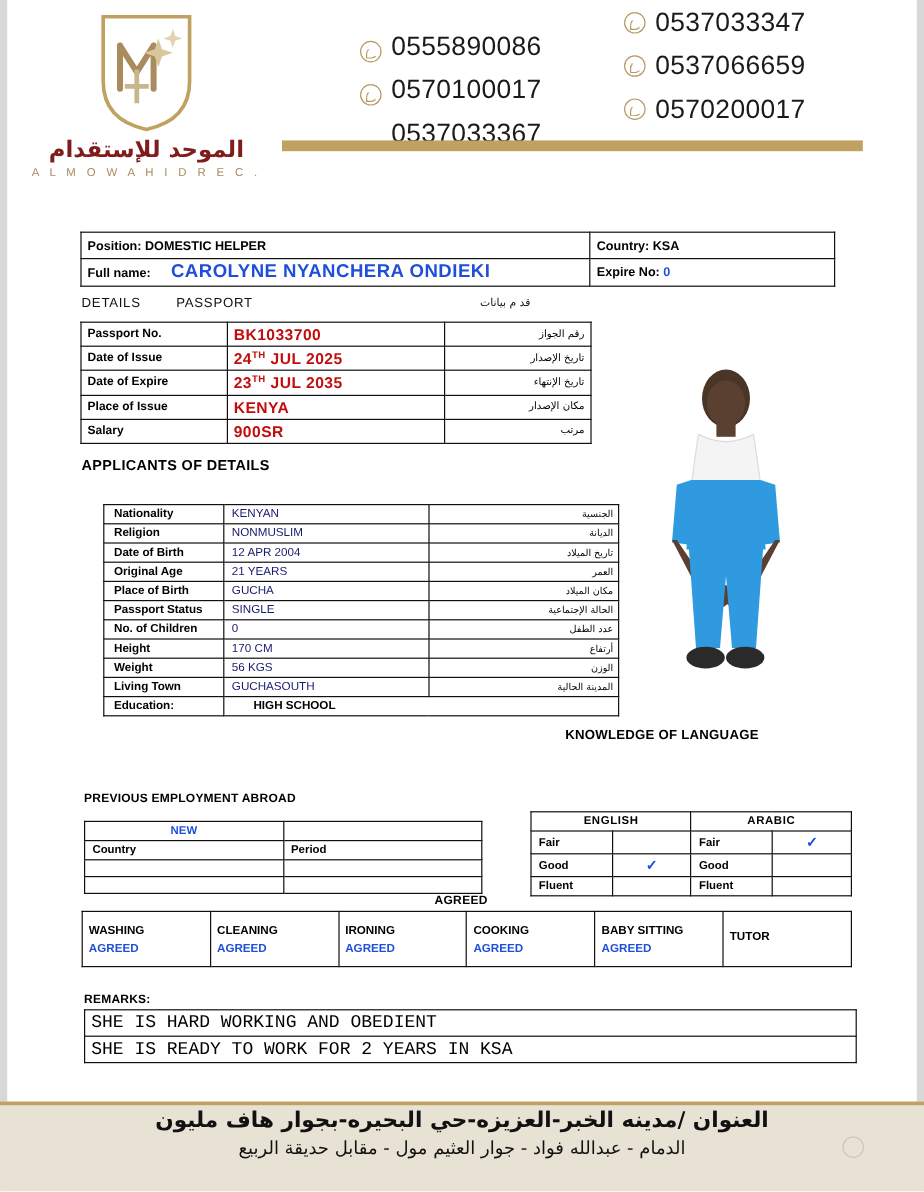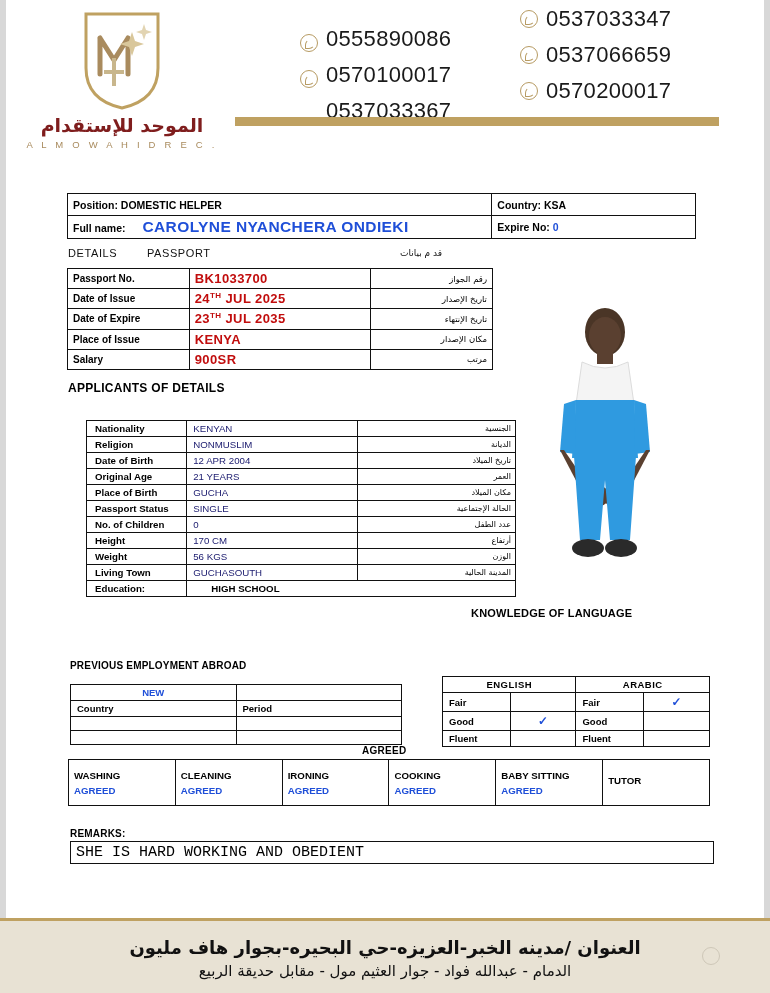--- a/index.html
+++ b/index.html
@@ -291,21 +291,21 @@
   }
 
   
   .footer {
     position: absolute;
     left: 0; bottom: 0;
     width: 770px; height: 75px;
     background: #e8e2d4;
     border-top: 3px solid #bfa161;
     text-align: center;
-    padding-top: 16px;
+    padding-top: 2px;
   }
   .footer-line {
     font-family: "DejaVu Sans", sans-serif;
     direction: rtl;
     color: #111;
   }
   .footer-line.l1 { font-size: 18px; font-weight: bold; }
   .footer-line.l2 { font-size: 15px; margin-top: 4px; }
   .footer-seal {
     position: absolute;
@@ -610,20 +610,23 @@
     </tr>
   </tbody>
     </table>
 
   <div class="remarks-title">REMARKS:</div>
   <table class="grid remarks-table">
     <tbody>
         <tr>
       <td>SHE IS HARD WORKING AND OBEDIENT</td>
     </tr>
+    <tr>
+      <td>SHE IS READY TO WORK FOR 2 YEARS IN KSA</td>
+    </tr>
   </tbody>
     </table>
 
   <div class="footer">
     <div class="footer-line l1">العنوان /مدينه الخبر-العزيزه-حي البحيره-بجوار هاف مليون</div>
     <div class="footer-line l2">الدمام - عبدالله فواد - جوار العثيم مول - مقابل حديقة الربيع</div>
     <div class="footer-seal"></div>
   </div>
 
 </div>

